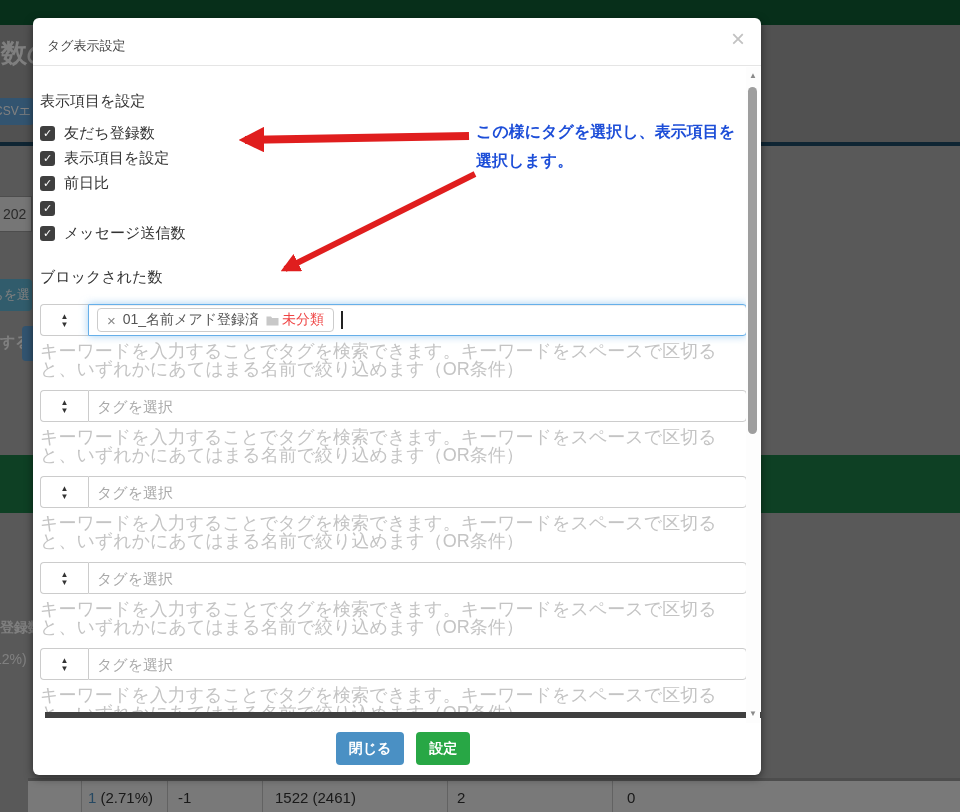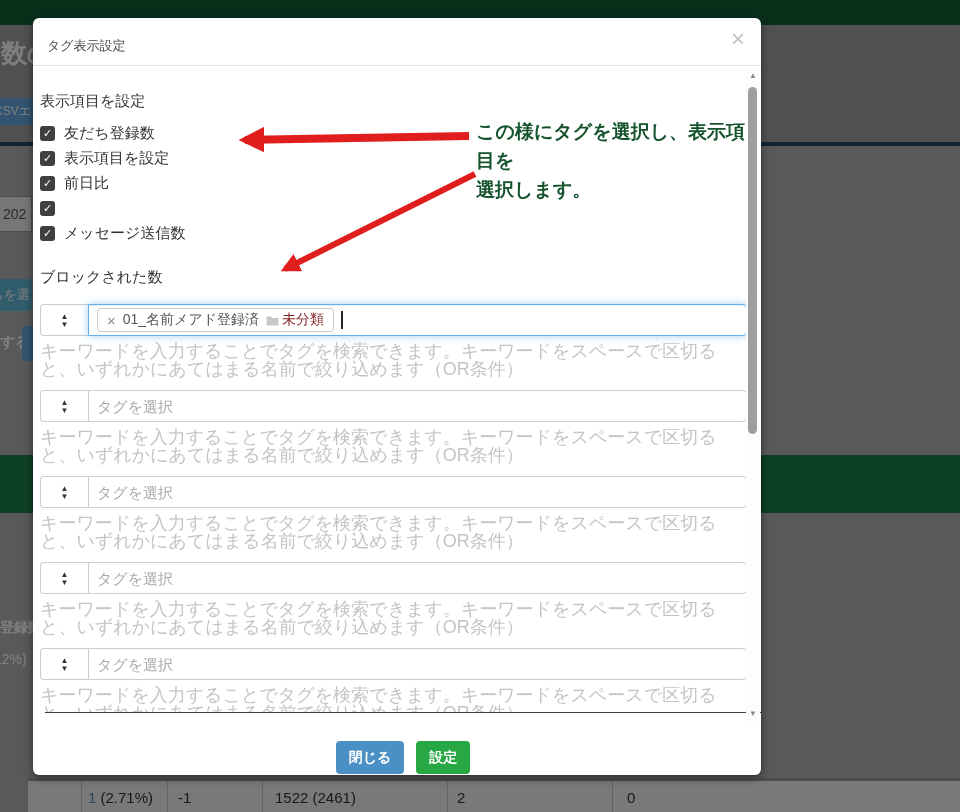--- a/index.html
+++ b/index.html
@@ -49,42 +49,42 @@
   .tag-row { display:flex; height:32px; }
   .sort-cell { width:48px; background:#fff; border:1px solid #ccc; border-right:none; border-radius:4px 0 0 4px;
                display:flex; align-items:center; justify-content:center; cursor:grab; }
   .sort-icon { display:flex; flex-direction:column; align-items:center; font-size:8px; line-height:7px; color:#333; gap:1px; }
   .tag-input { flex:1; background:#fff; border:1px solid #ccc; border-radius:0 4px 4px 0; display:flex;
                align-items:center; padding:0 8px; }
   .tag-input.focused { border-color:#66afe9; box-shadow:inset 0 1px 1px rgba(0,0,0,.075), 0 0 8px rgba(102,175,233,.6); }
   .tag-chip { display:inline-flex; align-items:center; gap:7px; border:1px solid #ccc; border-radius:4px;
               padding:2px 9px; font-size:14px; color:#555; background:#fff; }
   .chip-x { color:#888; cursor:pointer; font-size:15px; line-height:1; }
-  .chip-folder { display:inline-flex; align-items:center; gap:3px; color:#7f1d1d; }
+  .chip-folder { display:inline-flex; align-items:center; gap:3px; color:#ef4444; }
   .caret { width:1.5px; height:18px; background:#222; margin-left:7px; animation:blink 1s steps(1) infinite; }
   @keyframes blink { 50% { opacity:0; } }
   .ghost-input { border:none; outline:none; flex:1; font-size:15px; font-family:inherit; color:#333; min-width:20px; background:transparent; }
   .ghost-input::placeholder { color:#a9a9a9; }
   .helper { font-size:18px; line-height:18px; color:#c4c4c4; margin:6px 0 12px 0; }
-  .modal-footer { height:63px; border-top:1px solid #404040; display:flex; justify-content:center; gap:12px; padding-top:28px;margin-left:12px; }
+  .modal-footer { height:63px; border-top:6px solid #404040; display:flex; justify-content:center; gap:12px; padding-top:14px;margin-left:12px; }
   .btn { border:none; border-radius:4px; color:#fff; font-size:14px; font-weight:bold; font-family:inherit;
          height:33px; cursor:pointer; }
   .btn-close { background:#4a90c4; padding:0 13px; }
   .btn-submit { background:#28a745; padding:0 13px; }
 
   
   .scrollbar { position:absolute; top:49px; right:1px; width:14px; height:656px; background:#fdfdfd; z-index:12; }
   .sb-arrow { position:absolute; left:0; width:14px; height:14px; color:#8a8a8a; font-size:8px; text-align:center;
               line-height:14px; cursor:pointer; }
   .sb-up { top:2px; } .sb-down { bottom:2px; }
   .sb-thumb { position:absolute; left:2px; top:20px; width:9px; height:347px; background:#9e9e9e; border-radius:5px; cursor:pointer; }
 
   
   .anno-layer { position:absolute; inset:0; z-index:11; pointer-events:none; }
-  .anno-note { position:absolute; font-size:19px; font-weight:bold; line-height:29px; color:#14532d; white-space:pre-line;font-family:Liberation Serif, serif; }
+  .anno-note { position:absolute; font-size:16px; font-weight:bold; line-height:29px; color:#1d4ed8; white-space:pre-line;font-family:Liberation Serif, serif; }
   .note1 { left:443px; top:99px; }
   .note2 { left:443px; top:177px; }
   .anno-svg { position:absolute; left:0; top:0; }
 </style>
 </head>
 <body>
 
 <div class="page">
   <div class="topbar"></div>
   <div class="band-upper"></div>

